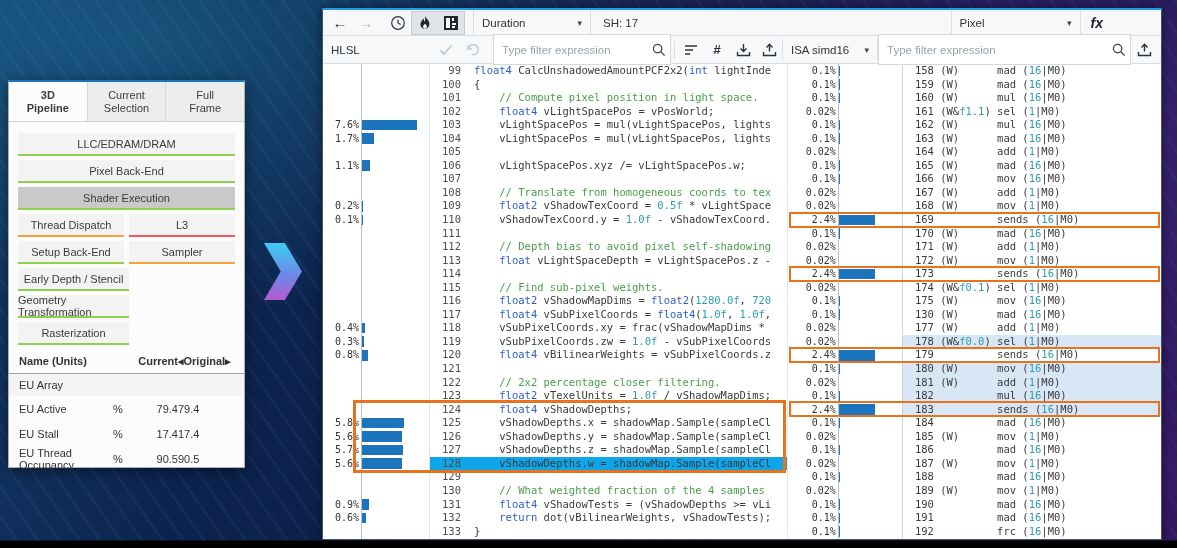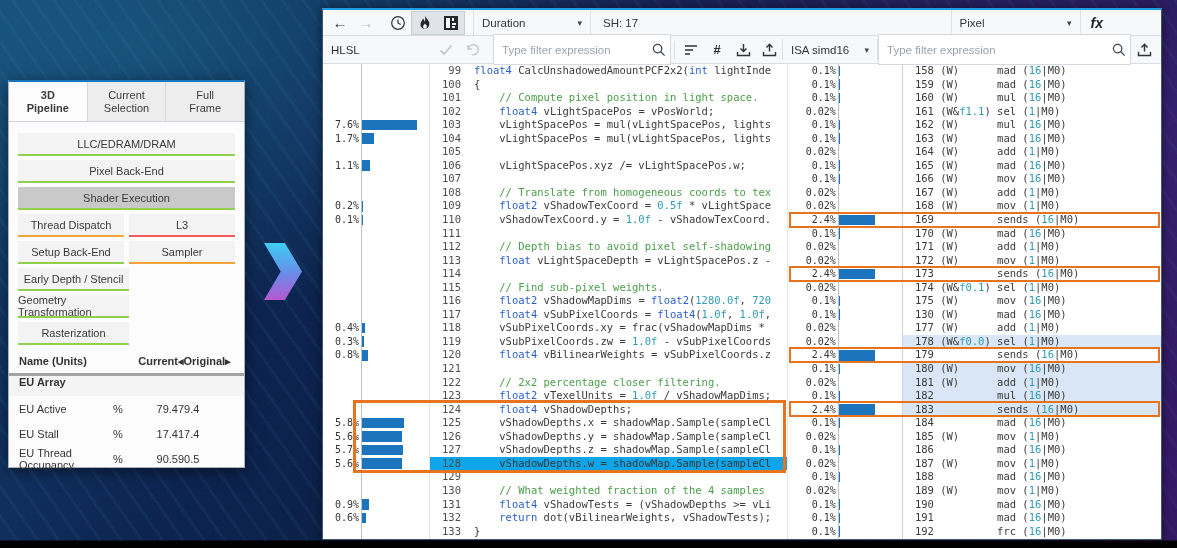--- a/index.html
+++ b/index.html
@@ -26,22 +26,22 @@
   .tab:last-child { border-right:none; }
   .tab.active { background:#fcfcfc; font-weight:bold; }
   .pbtns { padding:11px 9px 0 9px; }
   .pbtn-row { display:flex; gap:5px; margin-bottom:4px; }
   .pbtn { height:23px; background:#f3f3f3; border-bottom:2px solid #8fd14f;
     display:flex; align-items:center; justify-content:center; color:#3a3a3a; }
   .pbtn.half { width:111px; }
   .pbtn.full { width:100%; }
   .pbtn.selected { background:#c9c9c9; }
   .mhead { display:flex; align-items:center; height:24px; padding:0 8px 0 10px; font-weight:bold; }
-  .mgroup { display:flex; height:23px; padding:0 10px; font-weight:bold;
-    background:#f4f4f4; border-top:3px solid #a3a3a3; }
+  .mgroup { display:flex; align-items:center; height:23px; padding:0 10px; font-weight:normal;
+    background:#f4f4f4; border-top:1px solid #a3a3a3; }
   .mrow { display:flex; align-items:center; height:25px; padding:0 8px 0 10px; }
   .mname { flex:1; }
   .munits { width:24px; text-align:center; }
   .mcur { width:48px; text-align:right; }
   .morig { width:58px; text-align:left; }
   .mhead .mcur,.mhead .morig{ font-weight:bold; }
 
   
   .chevron { position:absolute; left:264px; top:243px; width:38px; height:57px;
     background:linear-gradient(180deg,#3ecdf2 0%, #6b8ae8 55%, #b659d0 100%);

